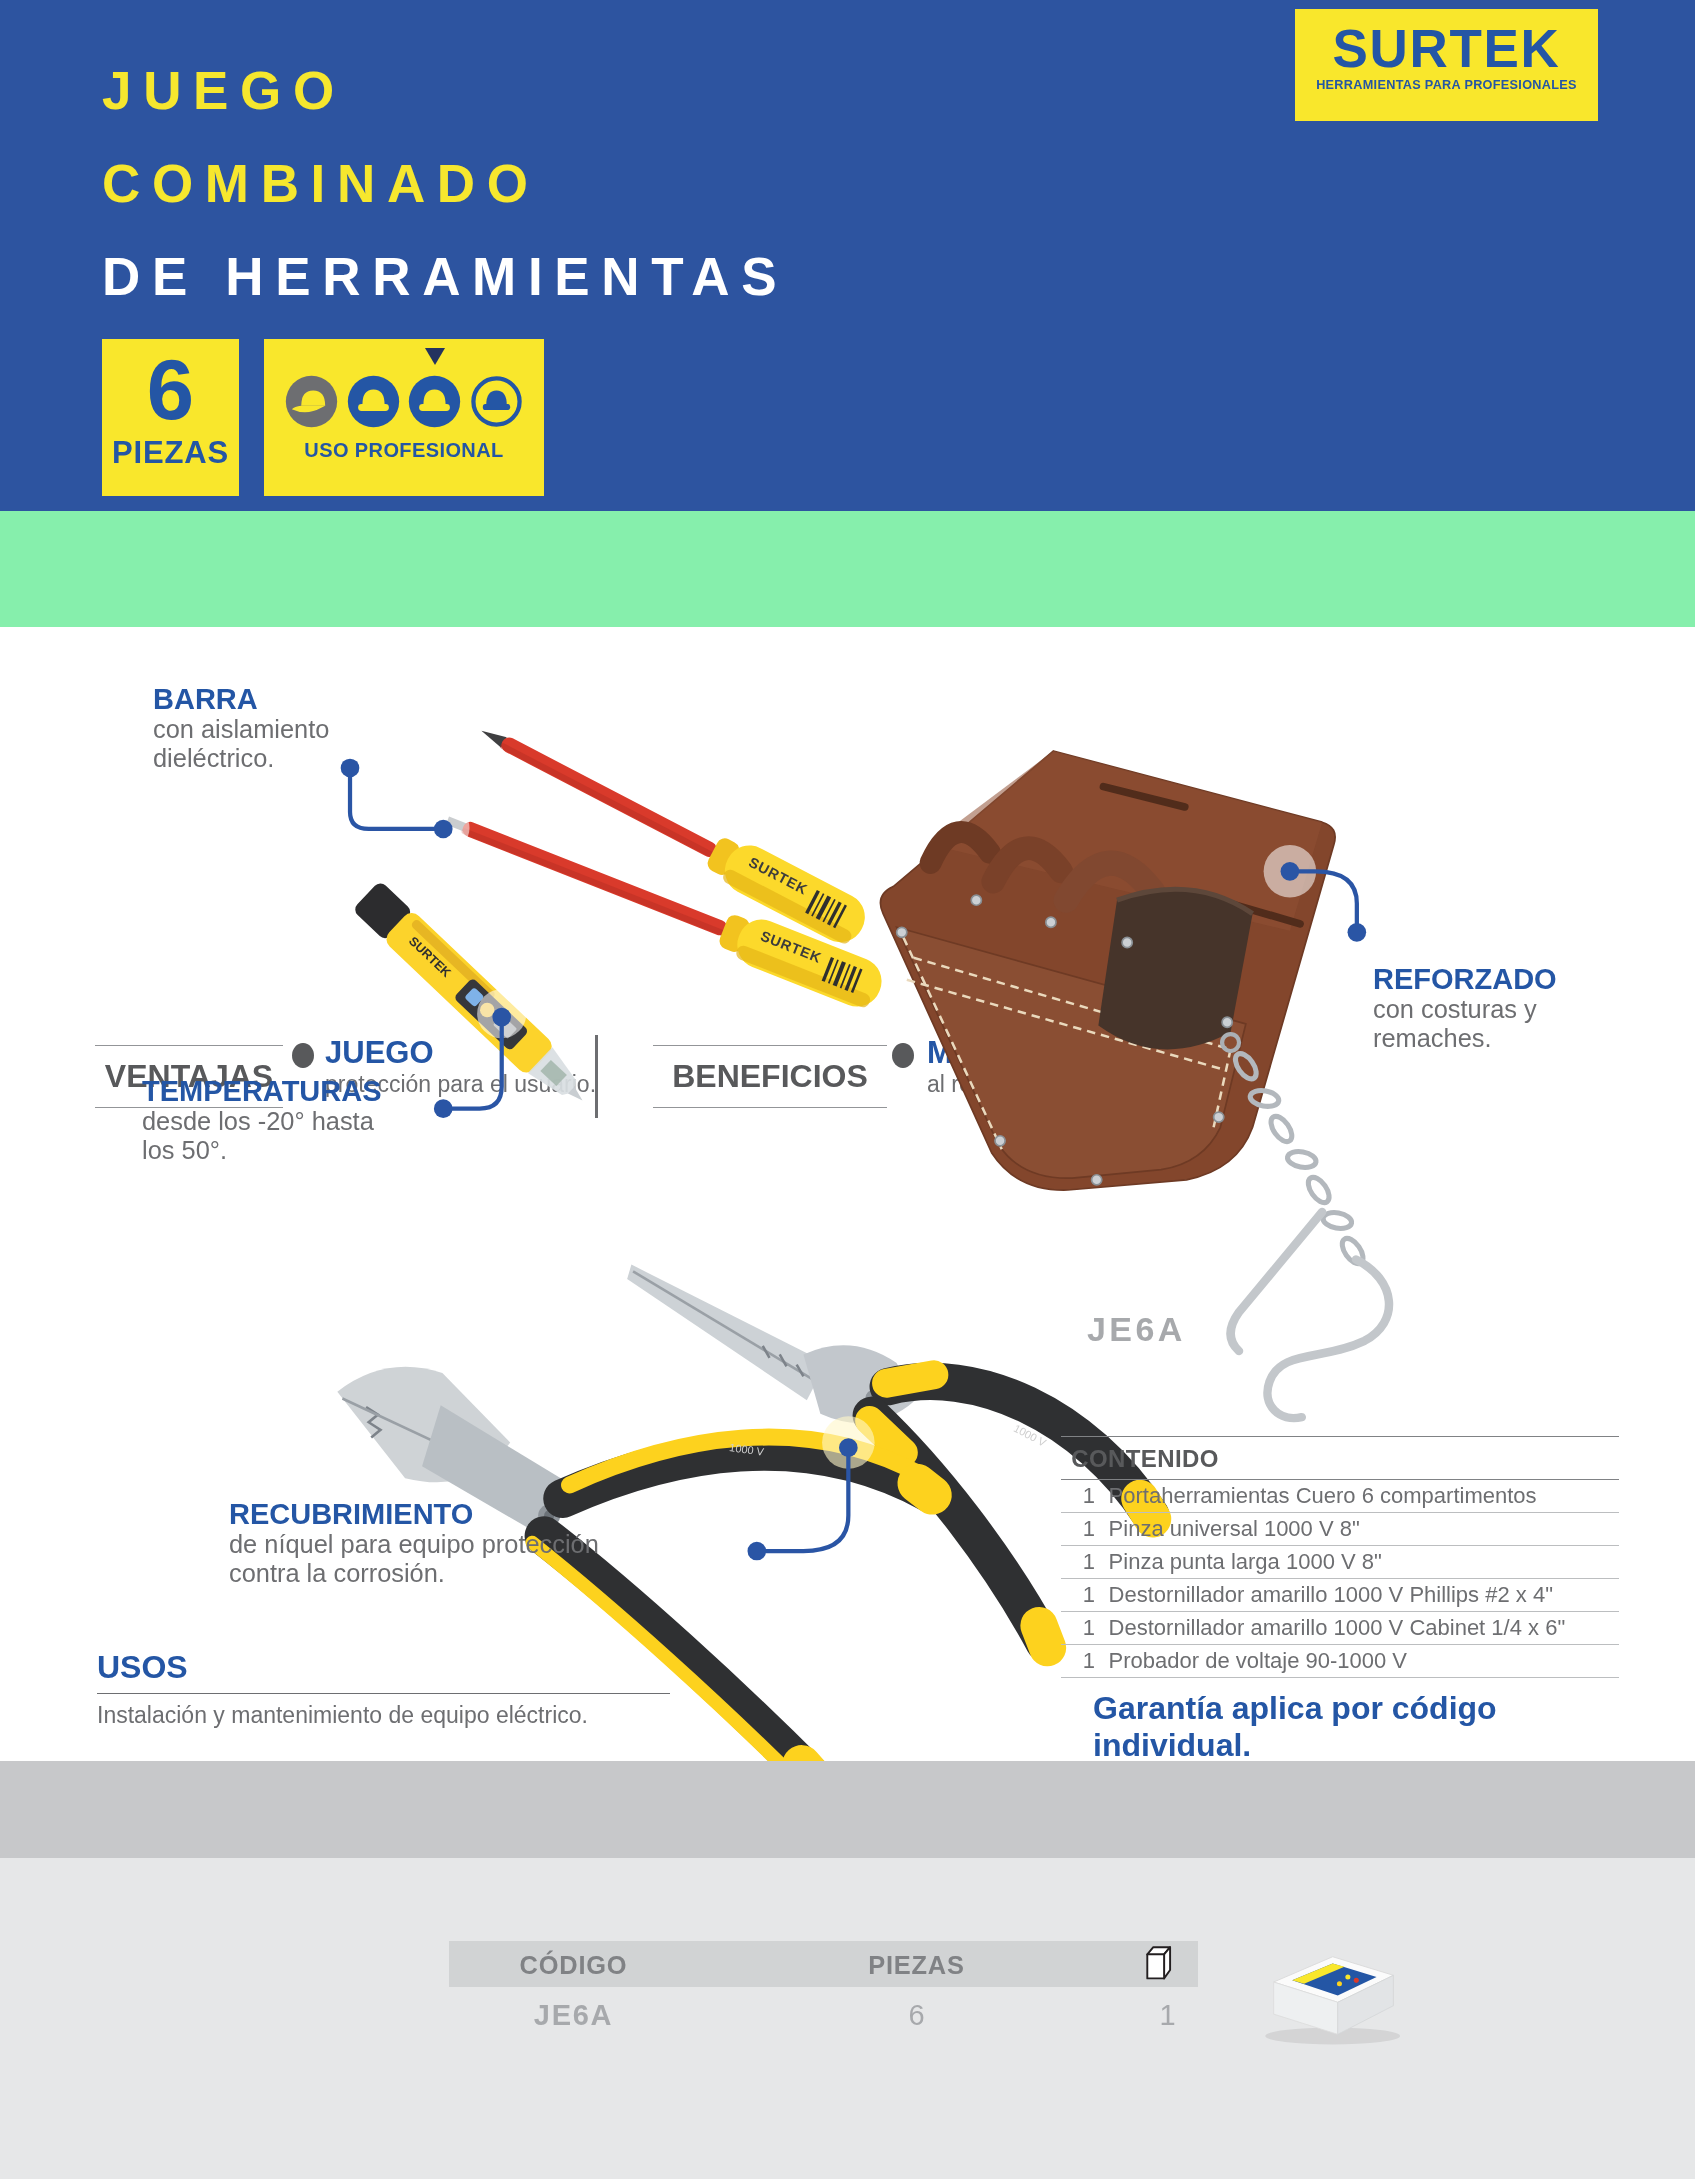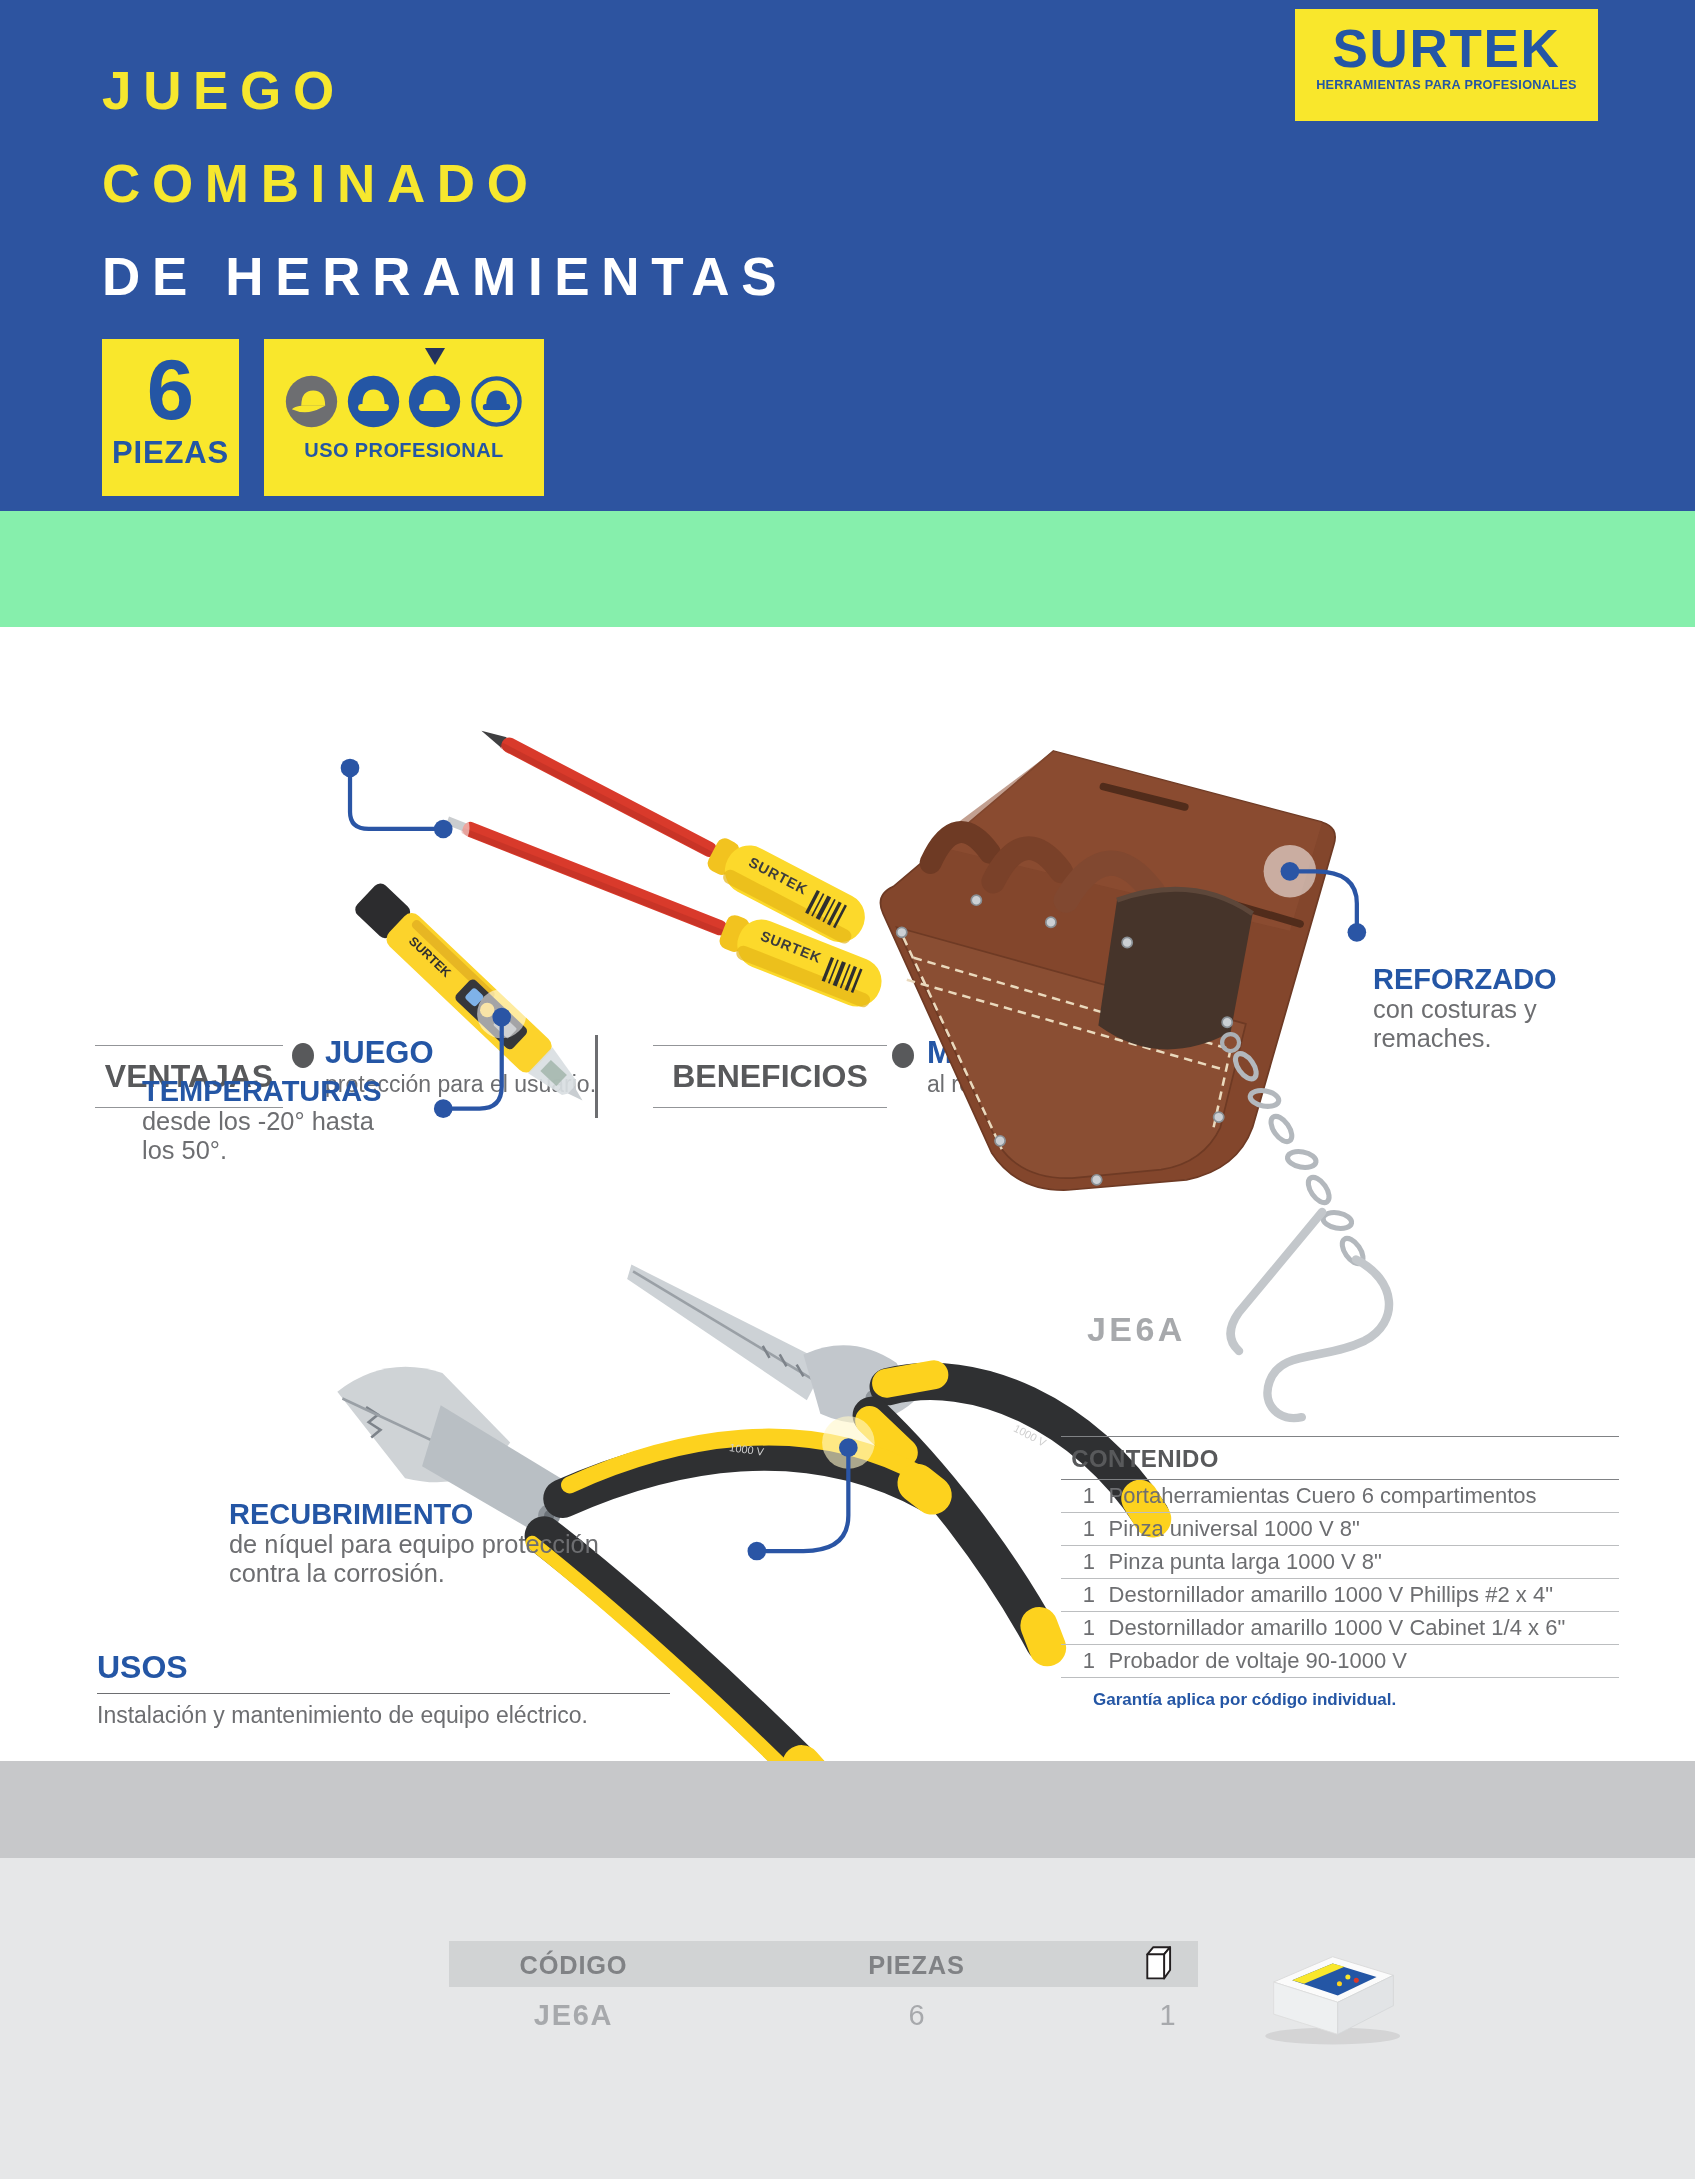--- a/index.html
+++ b/index.html
@@ -48,21 +48,21 @@
   .co-ref{left:1373px;top:963px;}
   .co-rec{left:229px;top:1498px;}
   .je6a{left:1087px;top:1310px;font-size:34px;font-weight:800;color:#a7a9ac;letter-spacing:3.4px;}
 
   
   .contenido{left:1061px;top:1436px;width:558px;}
   .ct-title{border-top:1.7px solid #808285;border-bottom:1.7px solid #808285;font-size:24px;font-weight:800;color:#58595b;padding:7.6px 0 6px 10.2px;letter-spacing:0.4px;}
   .ct-row{display:flex;align-items:center;border-bottom:1.7px solid #bcbec0;height:32px;font-size:22px;color:#6d6e71;}
   .ct-qty{width:34px;text-align:right;padding-right:13.6px;flex:0 0 auto;}
   .ct-item{flex:1;white-space:nowrap;}
-  .ct-warranty{font-size:17px;font-weight:800;color:#2456a5;margin-top:12px;padding-left:32px;}
+  .ct-warranty{font-size:32px;font-weight:800;color:#2456a5;margin-top:12px;padding-left:32px;}
 
   
   .usos{left:97px;top:1649px;}
   .usos-title{font-size:32px;font-weight:800;color:#2456a5;}
   .usos-rule{width:573px;height:1.7px;background:#6d6e71;margin-top:6.8px;}
   .usos-text{font-size:23px;color:#6d6e71;margin-top:8px;white-space:nowrap;}
 
   
   .carac-bar{left:0;top:1761px;width:1695px;height:97px;background:#c7c8ca;}
 
@@ -288,20 +288,25 @@
         <circle cx="592" cy="1200" r="11"></circle>
           <circle cx="523" cy="1308" r="11"></circle>
         <circle cx="1522" cy="1028" r="11"></circle>
           <circle cx="1601" cy="1100" r="11"></circle>
         <circle cx="893" cy="1830" r="11"></circle>
           <circle cx="1001" cy="1708" r="11"></circle>
       </g>
     </g>
   </svg>
 
+  <div class="abs co-barra">
+    <div class="co-title">BARRA</div>
+    <div class="co-text">con aislamiento</div>
+    <div class="co-text">dieléctrico.</div>
+  </div>
   <div class="abs co-temp">
     <div class="co-title">TEMPERATURAS</div>
     <div class="co-text">desde los -20° hasta</div>
     <div class="co-text">los 50°.</div>
   </div>
   <div class="abs co-ref">
     <div class="co-title">REFORZADO</div>
     <div class="co-text">con costuras y</div>
     <div class="co-text">remaches.</div>
   </div>

